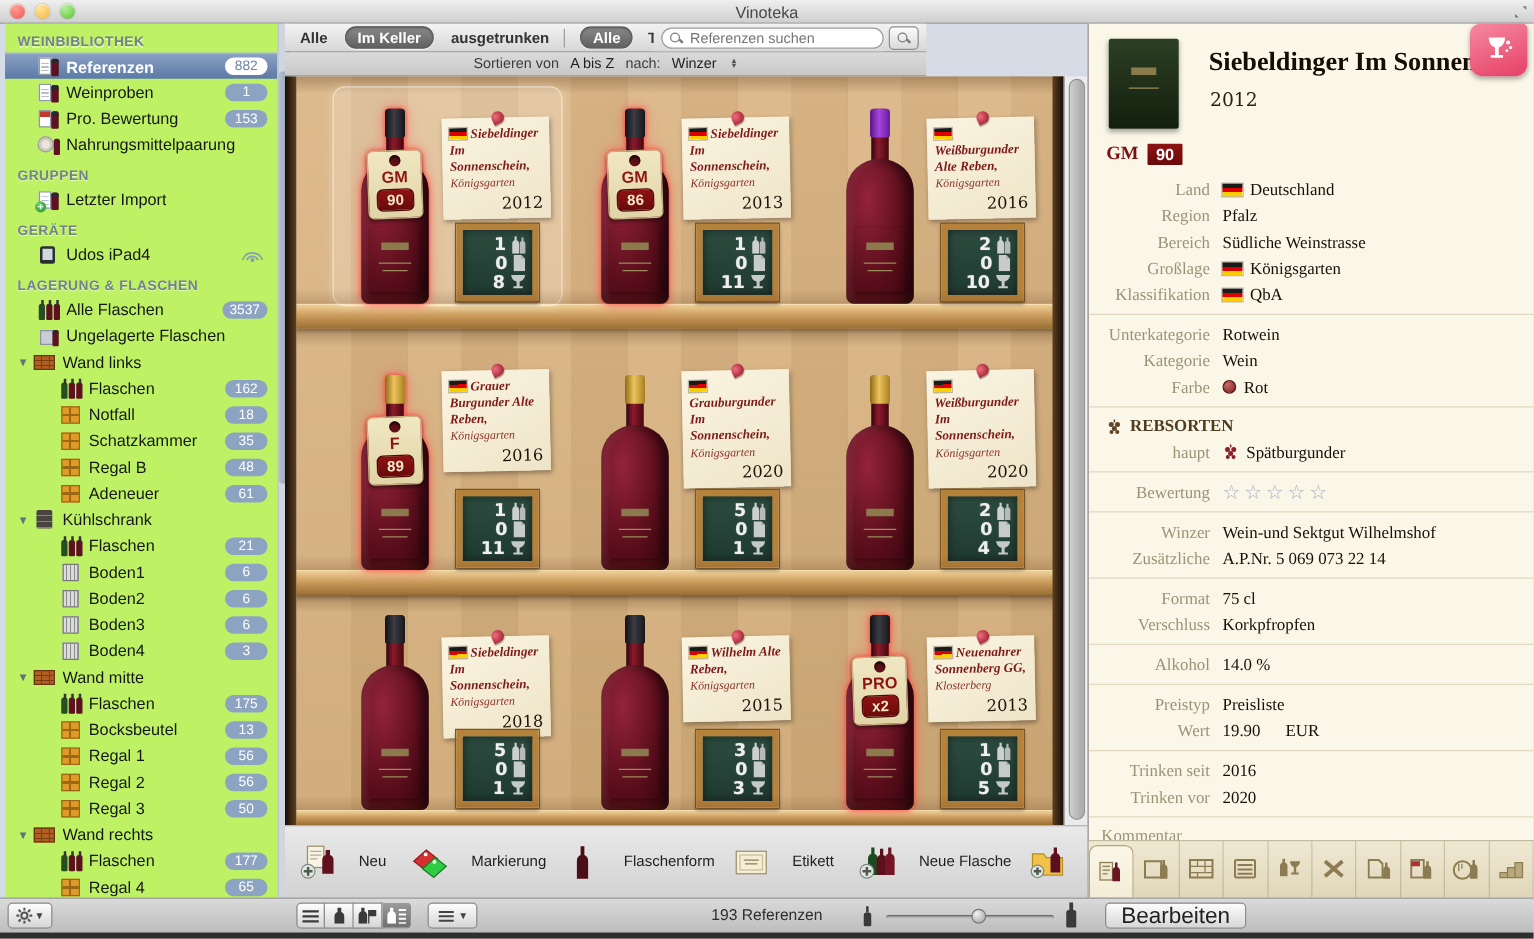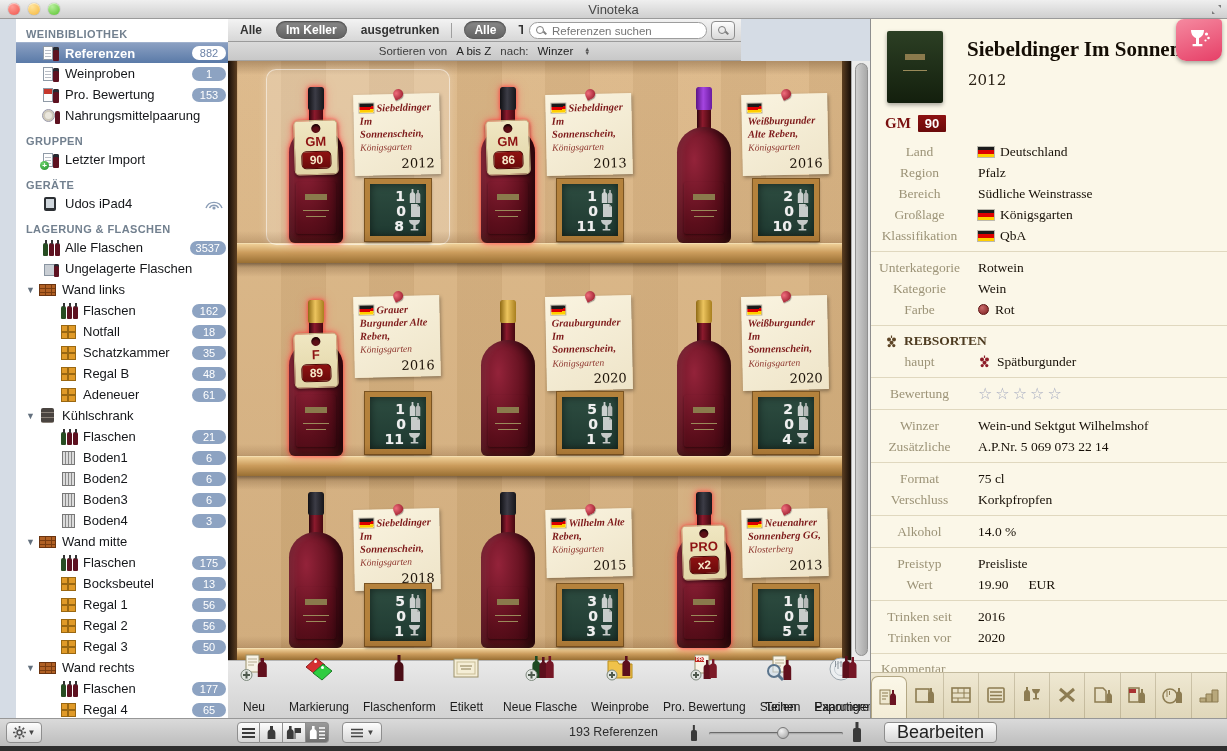--- a/index.html
+++ b/index.html
@@ -6,21 +6,21 @@
   body{width:1227px;height:751px;position:relative;overflow:hidden;font-family:"Liberation Sans",sans-serif;background:#d5dce5;-webkit-font-smoothing:antialiased}
   
   #titlebar{position:absolute;left:0;top:0;width:1227px;height:19px;background:linear-gradient(#efefef,#cfcfcf);border-bottom:1px solid #9a9a9a;box-sizing:border-box}
   .tlight{position:absolute;top:3px;width:12px;height:12px;border-radius:50%;box-shadow:inset 0 1px 1px rgba(255,255,255,.6),0 0 1px rgba(0,0,0,.5)}
   #tl-close{left:8px;background:radial-gradient(circle at 35% 30%,#ff9d96,#f0544a)}
   #tl-min{left:28px;background:radial-gradient(circle at 35% 30%,#ffe39a,#f5b63c)}
   #tl-zoom{left:48px;background:radial-gradient(circle at 35% 30%,#b7ef9a,#57c22d)}
   #win-title{position:absolute;left:0;right:0;top:2px;text-align:center;font-size:13px;color:#474747}
   #fs-icon{position:absolute;right:4px;top:3px;width:13px;height:13px}
   
-  #sidebar{position:absolute;left:16px;top:19px;width:228px;height:699px;background:#ffffff;border-right:1px solid #8e8e8e;box-sizing:border-box;overflow:hidden}
+  #sidebar{position:absolute;left:4px;top:19px;width:228px;height:699px;background:#bef264;border-right:1px solid #8e8e8e;box-sizing:border-box;overflow:hidden}
   #sidebar-list{position:absolute;left:0;top:0;right:9px;bottom:0;overflow:hidden}
   .shead{margin:9px 0 2px 10px;font-size:11px;font-weight:bold;color:#72808f;letter-spacing:.4px;text-shadow:0 1px 0 rgba(255,255,255,.6)}
   .srow{height:21px;display:flex;align-items:center;padding-left:26px;font-size:13px;color:#15171a;position:relative;white-space:nowrap}
   .srow.exp{padding-left:10px}
   .srow.ind1{padding-left:44px}
   .srow .tri{width:11px;font-size:9px;color:#63707e;margin-right:2px}
   .srow .lbl{margin-left:5px;overflow:hidden;text-overflow:ellipsis}
   .srow .count{position:absolute;right:8px;min-width:22px;text-align:center;background:#8da3c2;color:#fff;font-size:11px;font-weight:normal;border-radius:9px;padding:1px 6px}
   .srow.sel{background:linear-gradient(#8ba0c2,#5a7aa8);color:#fff;font-weight:bold;border-top:1px solid #9fb1cd;box-sizing:border-box}
   .srow.sel .count{background:#fff;color:#6d83a7}
@@ -101,21 +101,21 @@
   .cname{font:bold italic 10.5px/1.25 "Liberation Serif",serif;color:#7e1a1a}
   .cname .flag{margin-right:3px;width:14px;height:9px}
   .csite{font:italic 9.5px/1.3 "Liberation Serif",serif;color:#8d342c;margin-top:1px}
   .cyear{text-align:right;font:13px "DejaVu Serif",serif;color:#1d1309;margin-top:2px}
   .chalk{position:absolute;bottom:2px;right:9px;width:66px;height:62px;box-sizing:border-box;background:linear-gradient(#2d4c40,#1f3a31);border:5px solid #b5823c;box-shadow:0 0 0 1px #7a5422,0 2px 3px rgba(0,0,0,.45),inset 0 0 8px rgba(0,0,0,.55);padding:4px 5px;display:flex;flex-direction:column;justify-content:space-between}
   .brow{display:flex;align-items:center;justify-content:flex-end;gap:4px;height:15px}
   .brow b{font:bold 14px "DejaVu Sans",sans-serif;color:#efefef;text-shadow:0 0 1px rgba(255,255,255,.4)}
   .brow svg{flex:none;opacity:.85}
   
   #maintoolbar{position:absolute;left:0;top:641px;width:642px;height:58px;background:linear-gradient(#e9e9e9,#d2d2d2);border-top:1px solid #b5b5b5;box-sizing:border-box;display:flex;align-items:stretch;padding:0 4px}
-  .tbtn{display:flex;flex-direction:column;align-items:center;justify-content:flex-end;padding:3px 7px 4px;gap:18px}
+  .tbtn{display:flex;flex-direction:row;align-items:center;justify-content:flex-end;padding:3px 7px 4px;gap:18px}
   .tbtn .ticon{height:30px;display:flex;align-items:flex-end}
   .tlabel{font-size:12px;color:#1d1d1d;position:relative;white-space:nowrap}
   .tlabel .over{position:absolute;left:50%;transform:translateX(-48%);top:0;color:#1d1d1d}
   .tsep{width:1px;background:#b0b0b0;margin:6px 3px}
   
   #bottombar{position:absolute;left:0;top:718px;width:1227px;height:28px;background:linear-gradient(#dadada,#bdbdbd);border-top:1px solid #979797;box-sizing:border-box}
   #bottomstrip{position:absolute;left:0;top:746px;width:1227px;height:5px;background:#2e2e2e}
   #gearbtn{position:absolute;left:6px;top:3px;width:36px;height:21px;border:1px solid #8e8e8e;border-radius:4px;background:linear-gradient(#fdfdfd,#d6d6d6);display:flex;align-items:center;justify-content:center;gap:2px;box-sizing:border-box}
   #gearbtn .dd{font-size:8px;color:#444}
   #segments{position:absolute;left:237px;top:3px;display:flex}
@@ -142,21 +142,21 @@
   #rp-title{position:absolute;left:96px;top:18px;right:44px;font:bold 21px "Liberation Serif",serif;color:#140d04;white-space:nowrap;overflow:hidden}
   #rp-year{position:absolute;left:97px;top:52px;font:15px "DejaVu Serif",serif;color:#2a2115}
   #rp-score{position:absolute;left:14px;top:96px;display:flex;align-items:center;gap:7px}
   #rp-score .gm{font:bold 15px "Liberation Serif",serif;color:#7a1010}
   #rp-score .val{background:linear-gradient(#8d1212,#6a0a0a);color:#fff;font:bold 13px/17px "Liberation Sans",sans-serif;padding:0 7px;border-radius:1px}
   #rp-badge{position:absolute;right:5px;top:0;width:46px;height:42px;background:linear-gradient(160deg,#f58aa0,#e63f67);border-radius:8px 4px 10px 10px;box-shadow:0 2px 4px rgba(0,0,0,.35);display:flex;align-items:center;justify-content:center}
   
   #fields{position:absolute;left:0;top:122px;right:0;bottom:46px;overflow:hidden}
   .fdivider{height:1px;background:#e0d8bf;margin:5px 0}
   .frow{display:flex;align-items:center;min-height:20px;padding:0.5px 0}
-  .flabel{width:97px;flex:none;text-align:center;color:#9c9377;font-size:13.5px;padding-right:10px}
+  .flabel{width:97px;flex:none;text-align:right;color:#9c9377;font-size:13.5px;padding-right:10px}
   .fval{display:flex;align-items:center;gap:6px;color:#171007;font-size:13.5px}
   .fval .suffix{margin-left:14px}
   .dot{width:11px;height:11px;border-radius:50%;background:radial-gradient(circle at 35% 30%,#c96a6a,#7c1f1f);border:1px solid #5d1515;box-sizing:border-box}
   .fsection{display:flex;align-items:center;gap:6px;padding-left:14px;font:bold 13.5px "Liberation Serif",serif;color:#4f3d22;min-height:20px}
   .stars{font-family:"DejaVu Sans",sans-serif;font-size:16px;letter-spacing:3px;color:#a9aec2}
   .fcomment{padding-left:10px;color:#9c9377;font-size:13.5px;min-height:20px;display:flex;align-items:center}
   
   #rtabs{position:absolute;left:0;bottom:0;width:100%;height:46px;background:linear-gradient(#efe8d2,#e0d7ba);border-top:1px solid #c3ba9e;box-sizing:border-box;display:flex}
   .rtab{flex:1;display:flex;align-items:center;justify-content:center;border-right:1px solid rgba(120,105,70,.28);box-sizing:border-box}
   .rtab.sel{background:linear-gradient(#fbf7e8,#f3ecd6);border:1px solid #b3a784;border-bottom:none;border-radius:7px 7px 0 0;margin:3px 1px 0 0}

